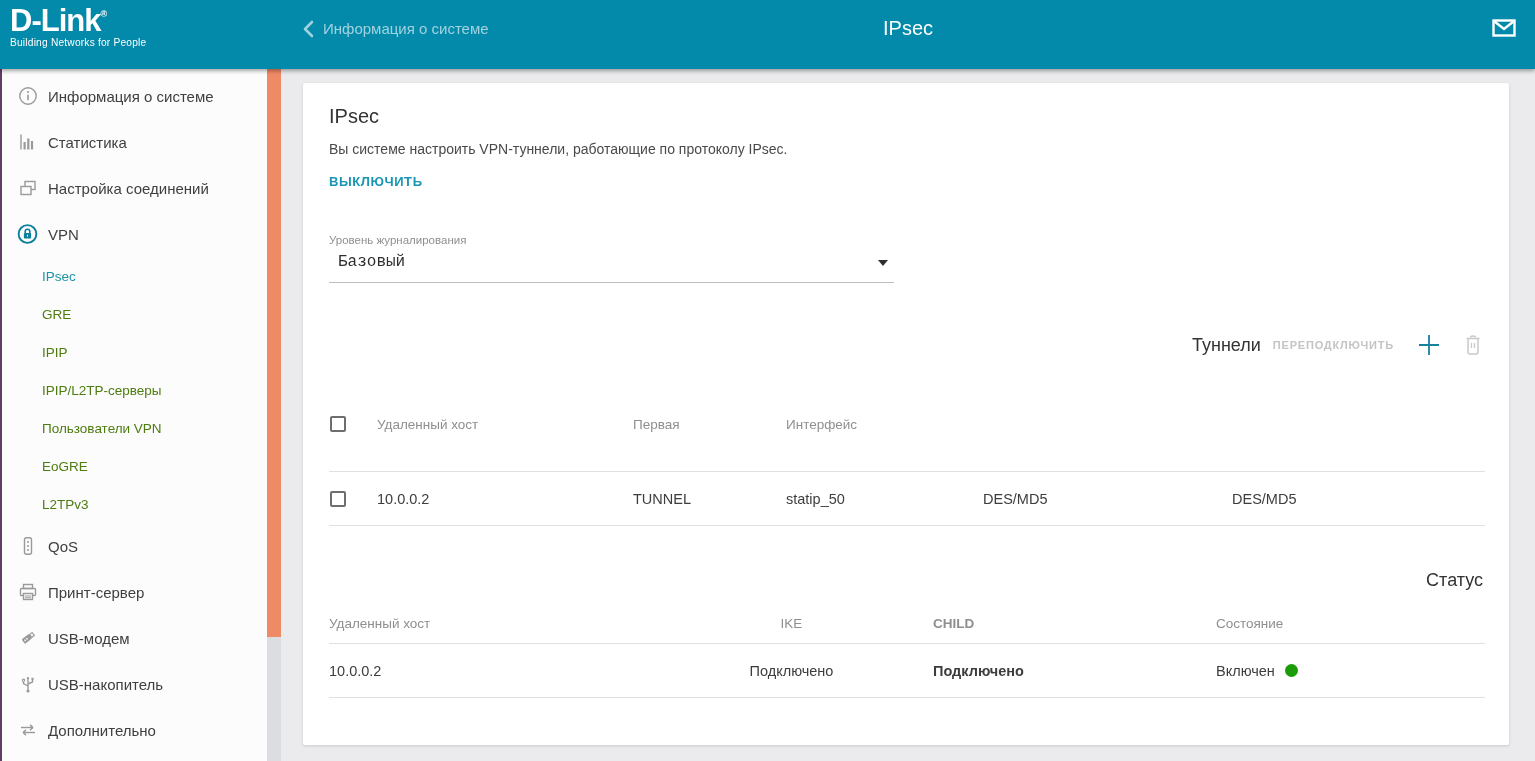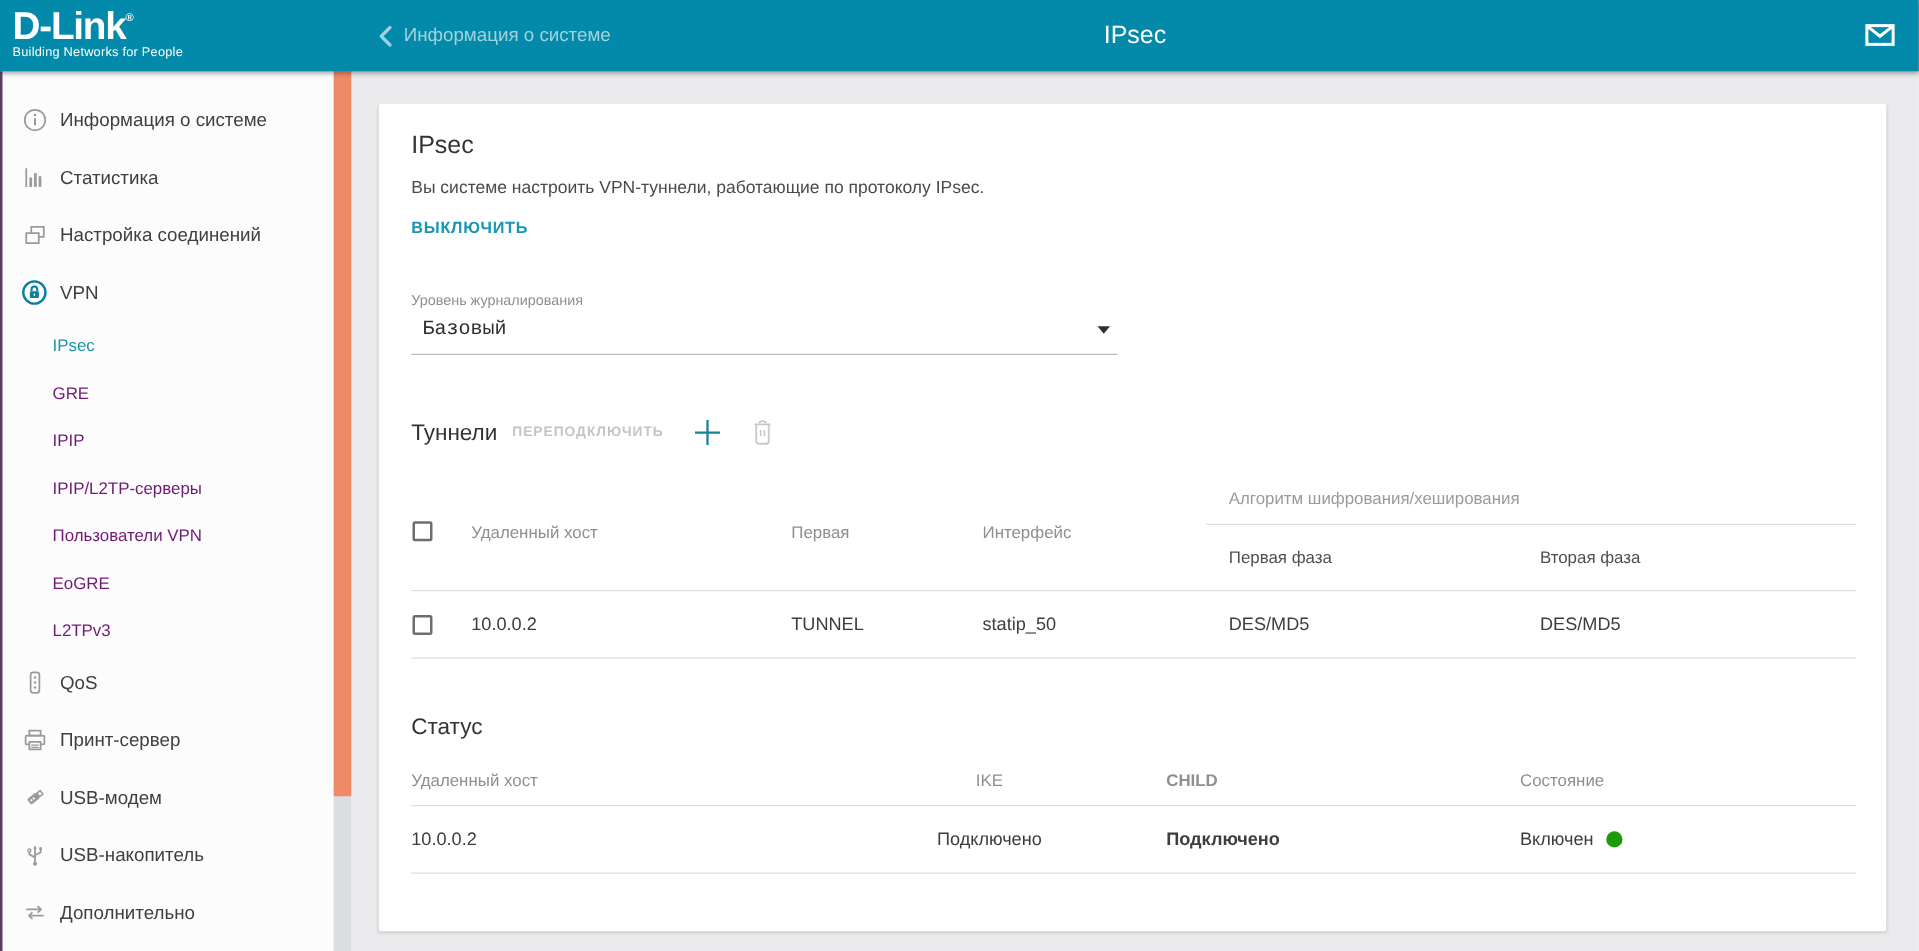--- a/index.html
+++ b/index.html
@@ -1,20 +1,20 @@
 <!DOCTYPE html>
 <html><head>
 <meta charset="utf-8">
 <style>
   * { margin:0; padding:0; box-sizing:border-box; }
   html,body { width:1535px; height:761px; overflow:hidden; background:#ebebed;
               font-family:"Liberation Sans", sans-serif; }
 
   
-  .header { position:absolute; top:0; left:0; width:1535px; height:57px;
+  .header { position:absolute; top:0; left:0; width:1535px; height:69px;
             background:#0389a9; box-shadow:0 2px 4px rgba(0,0,0,.35); z-index:20;
             display:flex; align-items:center; }
   .logo { position:absolute; left:10px; top:5px; color:#fff; line-height:1; }
   .logo-main { font-size:31px; font-weight:bold; letter-spacing:-1px; }
   .logo-reg { font-size:9px; vertical-align:14px; font-weight:bold; }
   .logo-tag { font-size:10.2px; font-weight:normal; margin-top:2px; letter-spacing:.2px; }
   .back-link { position:absolute; left:303px; top:0; height:57px; display:flex;
                align-items:center; gap:9px; color:rgba(255,255,255,.62); font-size:15px;
                cursor:pointer; }
   .page-title { position:absolute; left:281px; width:1254px; top:0; height:57px;
@@ -23,21 +23,21 @@
   .mail-btn { position:absolute; right:19px; top:17px; width:24px; height:22px; cursor:pointer; }
 
   
   .sidebar { position:absolute; top:57px; left:0; width:267px; height:704px;
              background:#fcfcfc; border-left:2px solid #5e3f63; padding-top:16px; }
   .nav-item { height:46px; display:flex; align-items:center; padding-left:15px;
               color:#3f3f3f; font-size:15px; cursor:pointer; }
   .nav-icon { width:21px; height:21px; margin-right:10px; display:inline-flex;
               align-items:center; justify-content:center; flex:0 0 21px; }
   .nav-sub { height:38px; display:flex; align-items:center; padding-left:40px;
-             color:#701a75; font-size:13.5px; cursor:pointer; }
+             color:#4d7c0f; font-size:13.5px; cursor:pointer; }
   .nav-sub.active { color:#1b93a9; }
 
   
   .side-scroll { position:absolute; top:57px; left:267px; width:14px; height:704px;
                  background:#dcdde0; }
   .side-thumb { position:absolute; top:0; left:0; width:14px; height:580px;
                 background:#ee8a66; }
 
   
   .main { position:absolute; top:57px; left:281px; width:1254px; height:704px; }
@@ -51,21 +51,21 @@
                  letter-spacing:.6px; color:#1896b4; cursor:pointer; }
 
   .select-field { margin-top:44px; width:565px; position:relative;
                   border-bottom:1px solid #bdbdbd; padding-bottom:11px; cursor:pointer; }
   .select-label { font-size:11.5px; color:#8f8f8f; }
   .select-value { font-size:16px; color:#2f2f2f; margin-top:7px; padding-left:9px;font-family:Liberation Mono, monospace; }
   .select-arrow { position:absolute; right:6px; bottom:16px; width:0; height:0;
                   border-left:5px solid transparent; border-right:5px solid transparent;
                   border-top:6px solid #2f2f2f; }
 
-  .section-head { display:flex; align-items:center; margin-top:50px; }
+  .section-head { display:flex; align-items:center; margin-top:50px;justify-content:flex-end; }
   .section-title { font-size:18px; color:#333; font-weight:500; }
   .reconnect-btn { font-size:11px; font-weight:bold; letter-spacing:.8px;
                    color:#c4c4c4; margin-left:12px; cursor:pointer; }
   .plus-btn { margin-left:23px; width:24px; height:24px; cursor:pointer; }
   .trash-btn { margin-left:22px; width:20px; height:22px; cursor:pointer; }
 
   
   .t-table { margin-top:20px; width:1156px; }
   .t-head { display:flex; border-bottom:1px solid #e0e0e0; height:95px; }
   .t-head-left { display:flex; align-items:center; }
@@ -294,27 +294,20 @@
     <div class="t-table">
       <div class="t-head">
         <div class="t-head-left">
           <div class="col-check">
               <span class="checkbox"></span>
             </div>
           <div class="col-host th">Удаленный хост</div>
           <div class="col-mode th">Первая</div>
           <div class="col-iface th">Интерфейс</div>
         </div>
-        <div class="t-head-right">
-          <div class="t-group-lbl">Алгоритм шифрования/хеширования</div>
-          <div class="t-phase-row">
-            <div class="col-p1 th-dark">Первая фаза</div>
-            <div class="col-p2 th-dark">Вторая фаза</div>
-          </div>
-        </div>
       </div>
       <div class="t-row">
         <div class="col-check">
             <span class="checkbox"></span>
           </div>
         <div class="col-host td">10.0.0.2</div>
         <div class="col-mode td">TUNNEL</div>
         <div class="col-iface td">statip_50</div>
         <div class="pad18" style="display:flex;">
           <div class="col-p1 td">DES/MD5</div>

